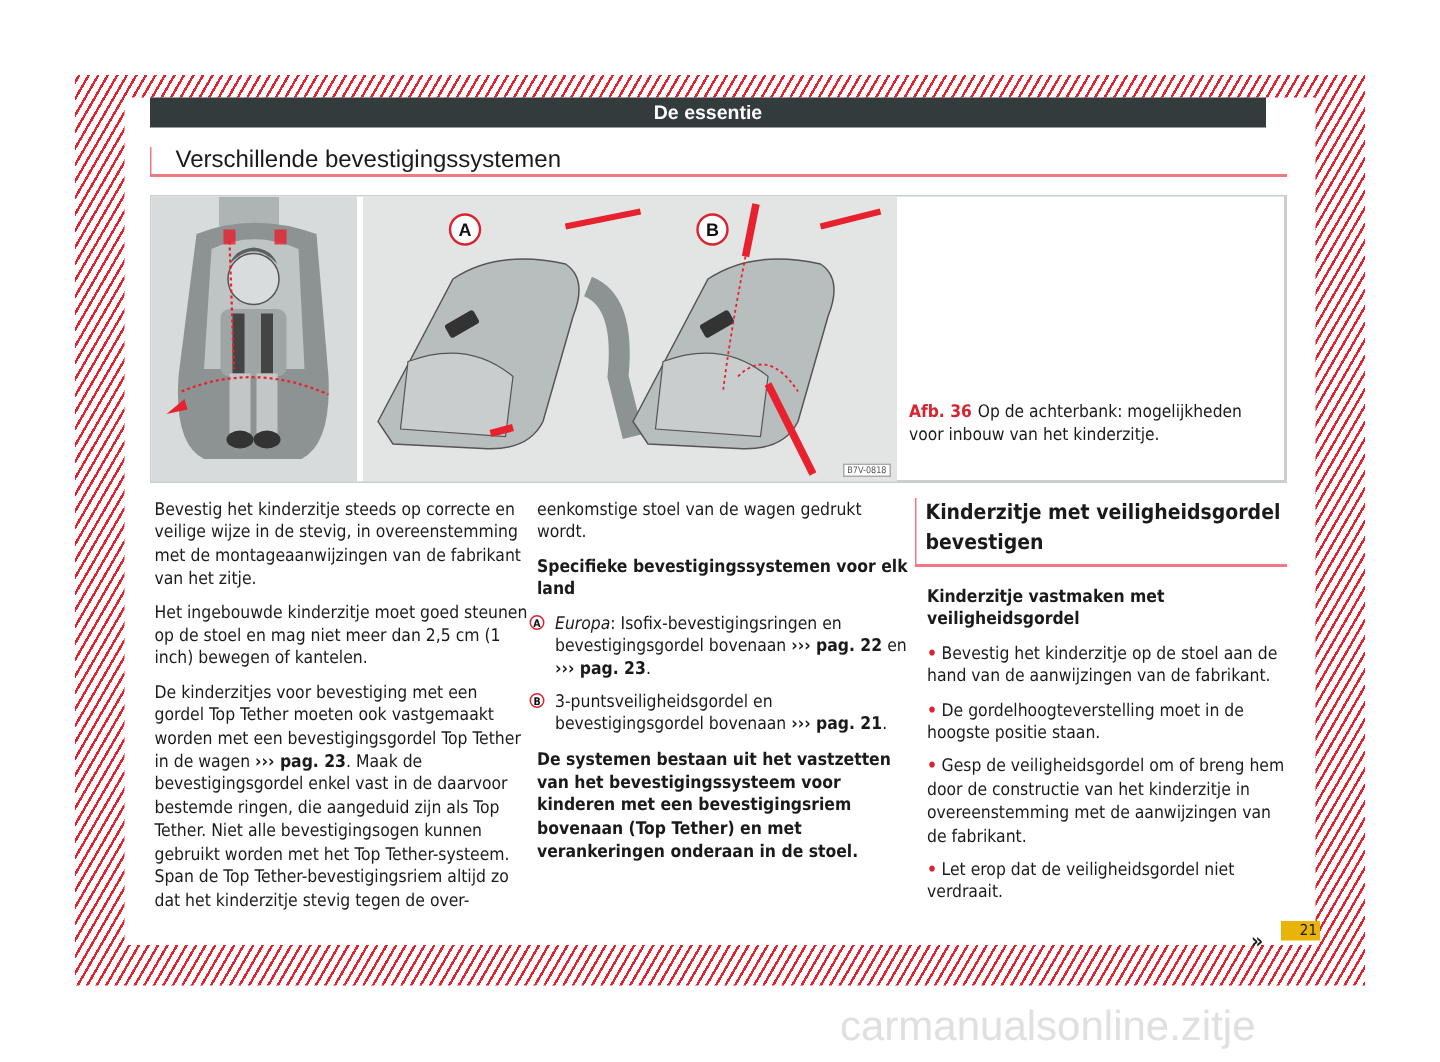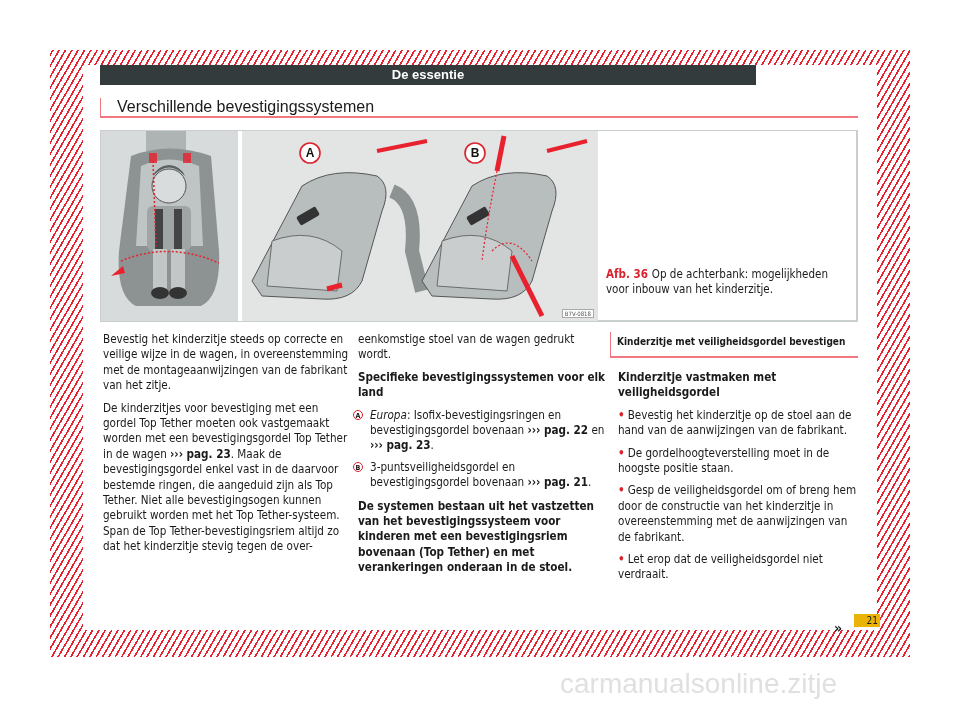--- a/index.html
+++ b/index.html
@@ -1,21 +1,21 @@
 <!DOCTYPE html>
 <html><head>
 <meta charset="utf-8">
 <style>
   html, body { margin:0; padding:0; }
   body { width:960px; height:708px; background:#ffffff; position:relative; overflow:hidden;
          font-family:"DejaVu Sans Condensed","Liberation Sans Narrow","Liberation Sans",sans-serif; color:#1a1a1a; }
   .hatch { position:absolute; left:50px; top:50px; width:860px; height:607px;
     background: repeating-linear-gradient(-60deg, #e8212e 0px, #e8212e 1.6px, #ffffff 1.6px, #ffffff 5.5px); }
   .page { position:absolute; left:83px; top:65px; width:794px; height:565px; background:#ffffff; }
-  .header-bar { position:absolute; left:100px; top:65px; width:656px; height:20px; background:#343b3c;
+  .header-bar { position:absolute; left:100px; top:65px; width:744px; height:20px; background:#343b3c;
     color:#ffffff; font-weight:bold; font-size:13px; text-align:center; line-height:20px;
     font-family:"Liberation Sans",sans-serif; }
   .section-title { position:absolute; left:100px; top:98px; width:758px; height:20px;
     border-left:1px solid #f07880; border-bottom:2px solid #f07880; padding-left:16px; box-sizing:border-box;
     font-family:"Liberation Sans",sans-serif; font-weight:normal; font-size:16px; color:#1a1a1a; line-height:18px; }
   .figure { position:absolute; left:100px; top:130px; width:758px; height:192px;
     border:1px solid #c9cfcf; border-right:2px solid #c9cfcf; border-bottom:2px solid #c9cfcf; box-sizing:border-box; background:#fff; }
   .fig-image { position:absolute; left:0; top:0; width:497px; height:190px; background:#e3e5e5; overflow:hidden; }
   .fig-panel-left { position:absolute; left:0; top:0; width:137px; height:190px; background:#d8dbdb; }
   .fig-divider { position:absolute; left:137px; top:0; width:4px; height:190px; background:#ffffff; }
@@ -27,21 +27,21 @@
   .col1 { left:103px; top:332px; width:250px; }
   .col2 { left:358px; top:332px; width:250px; }
   .col3 { left:618px; top:332px; width:240px; }
   .bold { font-weight:bold; }
   .xref { font-weight:bold; }
   .subhead { font-weight:bold; margin:0 0 5px 0; }
   .legend-item { position:relative; padding-left:12px; margin-bottom:6px; }
   .legend-badge { position:absolute; left:-5px; top:2px; width:10px; height:10px; border:1px solid #d9232e; border-radius:50%;
     font-size:7px; font-weight:bold; text-align:center; line-height:10px; color:#111; box-sizing:border-box; }
   .sec2-title { border-left:1px solid #f07880; border-bottom:2px solid #f07880; padding:0 0 4px 6px; margin-left:-8px;
-    font-size:10px; line-height:20px; font-weight:bold; margin-bottom:12px; }
+    font-size:14px; line-height:20px; font-weight:bold; margin-bottom:12px; }
   .bullet { margin:0 0 6px 0; }
   .bullet .dot { color:#d9232e; font-weight:bold; margin-right:3px; }
   .cont { position:absolute; left:834px; top:620px; font-size:14px; font-weight:bold; color:#1a1a1a; }
   .page-num { position:absolute; left:854px; top:614px; width:22px; font-size:10px; background:#eab308; text-align:right; color:#1a1a1a; padding:1px 2px; }
   .watermark { position:absolute; left:560px; top:668px; font-size:28px; color:#e0e0e0; font-family:"Liberation Sans",sans-serif; }
 </style>
 </head>
 <body>
 
 <div class="hatch"></div>
@@ -103,21 +103,22 @@
       </g>
     </svg>
     <div class="fig-code">B7V-0818</div>
   </div>
   <div class="fig-caption">
     <span class="lbl">Afb. 36</span><span>Op de achterbank: mogelijkheden voor inbouw van het kinderzitje.</span>
   </div>
 </div>
 
 <div class="col col1">
-  <p>Bevestig het kinderzitje steeds op correcte en veilige wijze in de wagen, in overeenstemming met de montageaanwijzingen van de fabrikant van het zitje.</p>
+  <p>Bevestig het kinderzitje steeds op correcte en veilige wijze in de stevig, in overeenstemming met de montageaanwijzingen van de fabrikant van het zitje.</p>
+  <p>Het ingebouwde kinderzitje moet goed steunen op de stoel en mag niet meer dan 2,5 cm (1 inch) bewegen of kantelen.</p>
   <p><span>De kinderzitjes voor bevestiging met een gordel Top Tether moeten ook vastgemaakt worden met een bevestigingsgordel Top Tether in de wagen </span><span class="xref">››› pag. 23</span><span>. Maak de bevestigingsgordel enkel vast in de daarvoor bestemde ringen, die aangeduid zijn als Top Tether. Niet alle bevestigingsogen kunnen gebruikt worden met het Top Tether-systeem. Span de Top Tether-bevestigingsriem altijd zo dat het kinderzitje stevig tegen de over-</span></p>
 </div>
 
 <div class="col col2">
   <p>eenkomstige stoel van de wagen gedrukt wordt.</p>
   <p class="subhead">Specifieke bevestigingssystemen voor elk land</p>
   <div class="legend-item">
     <span class="legend-badge">A</span>
     <i>Europa</i><span>: Isofix-bevestigingsringen en bevestigingsgordel bovenaan </span><span class="xref">››› pag. 22</span><span> en </span><span class="xref">››› pag. 23</span><span>.</span>
   </div>

